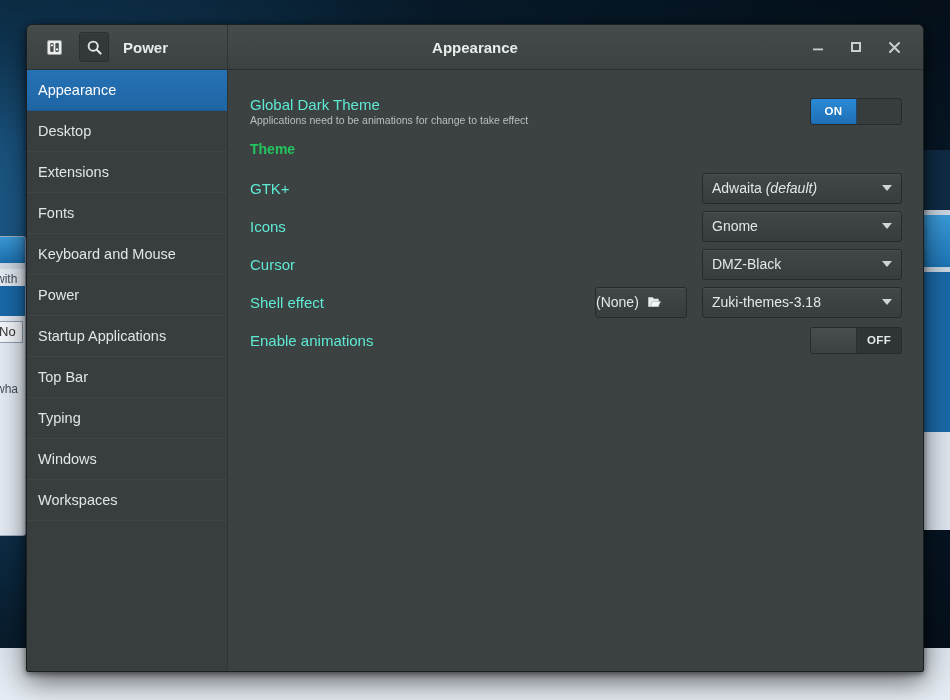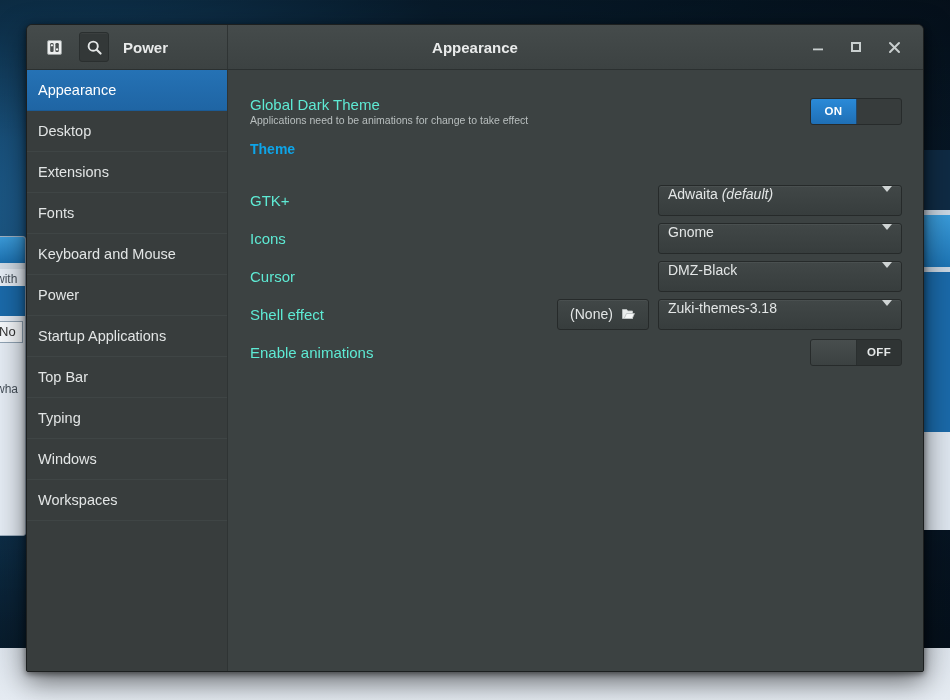--- a/index.html
+++ b/index.html
@@ -157,22 +157,22 @@
   .row-label {
     font-size: 15px; color: #5eead4;
   }
   .row-sub {
     font-size: 10.5px; color: #b9bfbf;
     margin-top: 1px;
   }
   .spacer { flex: 1; }
 
   .section-title {
-    font-size: 14px; font-weight: bold; color: #0ea5e9;
-    margin-top: 11px; margin-bottom: 24px;
+    font-size: 14px; font-weight: bold; color: #22c55e;
+    margin-top: 11px; margin-bottom: 12px;
   }
 
   
   .switch {
     width: 92px; height: 27px;
     border-radius: 3px;
     border: 1px solid #272b2b;
     display: flex;
     overflow: hidden;
     background: #333838;
@@ -195,25 +195,25 @@
     width: 46px;
     background: linear-gradient(180deg,#484e4e,#3b4141);
     border-right: 1px solid #2a2f2f;
   }
   .switch.off .knob {
     flex: 1; color: #e6e9e9; background: #2f3434;
   }
 
   
   .combo {
-    width: 244px; height: 31px;
+    width: 200px; height: 31px;
     background: linear-gradient(180deg,#414747,#373d3d);
     border: 1px solid #262a2a;
     border-radius: 3px;
-    display: flex; 
+    display: flex; align-items: center;
     padding: 0 9px;
     box-shadow: inset 0 1px 0 rgba(255,255,255,.05);
     position: relative;
   }
   .combo-text {
     font-size: 14px; color: #e3e6e6;
     white-space: nowrap; overflow: hidden;
   }
   .combo-text i { font-style: italic; }
   .combo-arrow {
@@ -223,23 +223,23 @@
     border-right: 5px solid transparent;
     border-top: 6px solid #cfd4d4;
   }
 
   
   .filebtn {
     width: 92px; height: 31px;
     background: linear-gradient(180deg,#414747,#373d3d);
     border: 1px solid #262a2a;
     border-radius: 3px;
-    display: flex; align-items: center; justify-content: center;
+    display: flex; align-items: center; 
     gap: 7px;
-    margin-right: 9px;
+    margin-right: 15px;
     box-shadow: inset 0 1px 0 rgba(255,255,255,.05);
   }
   .filebtn-text { font-size: 14px; color: #e3e6e6; }
 </style>
 </head>
 <body>
 
 <div id="desktop">
   <div id="desktop-vignette"></div>
 </div>

